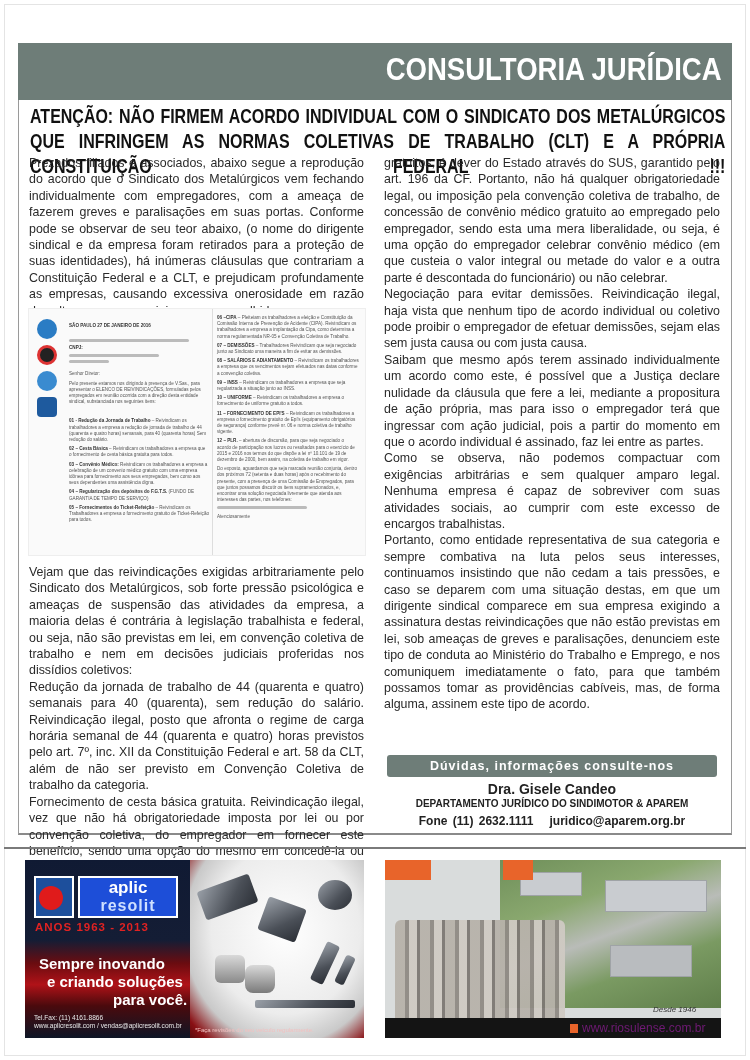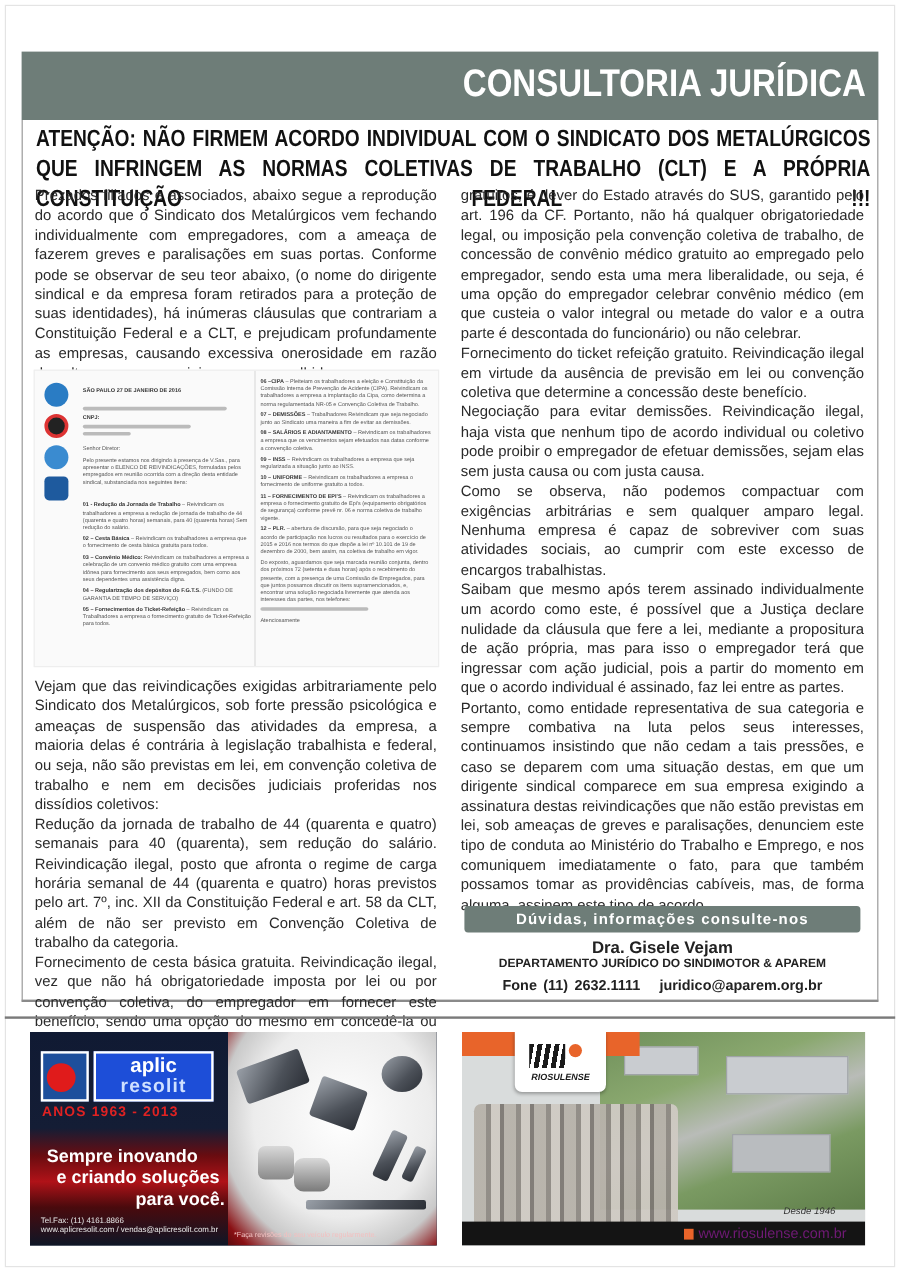--- a/index.html
+++ b/index.html
@@ -121,29 +121,28 @@
 
 <div class="col col-left-bottom">
   <p>Vejam que das reivindicações exigidas arbitrariamente pelo Sindicato dos Metalúrgicos, sob forte pressão psicológica e ameaças de suspensão das atividades da empresa, a maioria delas é contrária à legislação trabalhista e federal, ou seja, não são previstas em lei, em convenção coletiva de trabalho e nem em decisões judiciais proferidas nos dissídios coletivos:</p>
   <p>Redução da jornada de trabalho de 44 (quarenta e quatro) semanais para 40 (quarenta), sem redução do salário. Reivindicação ilegal, posto que afronta o regime de carga horária semanal de 44 (quarenta e quatro) horas previstos pelo art. 7º, inc. XII da Constituição Federal e art. 58 da CLT, além de não ser previsto em Convenção Coletiva de trabalho da categoria.</p>
   <p>Fornecimento de cesta básica gratuita. Reivindicação ilegal, vez que não há obrigatoriedade imposta por lei ou por convenção coletiva, do empregador em fornecer este benefício, sendo uma opção do mesmo em concedê-la ou não.</p>
   <p>Fornecimento de convênio médico gratuito: O direito constitucional à saúde e acesso a medicamentos e tratamentos</p>
 </div>
 
 <div class="col col-right">
   <p>gratuitos, é dever do Estado através do SUS, garantido pelo art. 196 da CF. Portanto, não há qualquer obrigatoriedade legal, ou imposição pela convenção coletiva de trabalho, de concessão de convênio médico gratuito ao empregado pelo empregador, sendo esta uma mera liberalidade, ou seja, é uma opção do empregador celebrar convênio médico (em que custeia o valor integral ou metade do valor e a outra parte é descontada do funcionário) ou não celebrar.</p>
-  <p>Fornecimento do ticket refeição gratuito. Reivindicação ilegal em virtude da ausência de previsão em lei ou convenção coletiva que determine a concessão deste benefício.</p>
   <p>Negociação para evitar demissões. Reivindicação ilegal, haja vista que nenhum tipo de acordo individual ou coletivo pode proibir o empregador de efetuar demissões, sejam elas sem justa causa ou com justa causa.</p>
+  <p>Saibam que mesmo após terem assinado individualmente um acordo como este, é possível que a Justiça declare nulidade da cláusula que fere a lei, mediante a propositura de ação própria, mas para isso o empregador terá que ingressar com ação judicial, pois a partir do momento em que o acordo individual é assinado, faz lei entre as partes.</p>
   <p>Como se observa, não podemos compactuar com exigências arbitrárias e sem qualquer amparo legal. Nenhuma empresa é capaz de sobreviver com suas atividades sociais, ao cumprir com este excesso de encargos trabalhistas.</p>
-  <p>Saibam que mesmo após terem assinado individualmente um acordo como este, é possível que a Justiça declare nulidade da cláusula que fere a lei, mediante a propositura de ação própria, mas para isso o empregador terá que ingressar com ação judicial, pois a partir do momento em que o acordo individual é assinado, faz lei entre as partes.</p>
   <p>Portanto, como entidade representativa de sua categoria e sempre combativa na luta pelos seus interesses, continuamos insistindo que não cedam a tais pressões, e caso se deparem com uma situação destas, em que um dirigente sindical comparece em sua empresa exigindo a assinatura destas reivindicações que não estão previstas em lei, sob ameaças de greves e paralisações, denunciem este tipo de conduta ao Ministério do Trabalho e Emprego, e nos comuniquem imediatamente o fato, para que também possamos tomar as providências cabíveis, mas, de forma alguma, assinem este tipo de acordo.</p>
 </div>
 
 <div class="contact-bar">Dúvidas, informações consulte-nos</div>
-<div class="contact-name">Dra. Gisele Vejam</div>
+<div class="contact-name">Dra. Gisele Candeo</div>
 <div class="contact-dept">DEPARTAMENTO JURÍDICO DO SINDIMOTOR &amp; APAREM</div>
 <div class="contact-line">
   <span>Fone (11) 2632.1111</span>&nbsp;&nbsp;
   <span>juridico@aparem.org.br</span>
 </div>
 
 <div class="ads-box"></div>
 
 <div class="ad1">
   <div class="left"></div>
@@ -178,25 +177,20 @@
 
 <div class="ad2">
   <div class="aerial">
     <div class="roof" style="left:20px;top:12px;width:60px;height:22px;"></div>
     <div class="roof" style="left:105px;top:20px;width:100px;height:30px;"></div>
     <div class="roof" style="left:110px;top:85px;width:80px;height:30px;background:#b9bcbf;"></div>
   </div>
   <div class="orange1"></div>
   <div class="orange2"></div>
   <div class="parts"></div>
-  <div class="logo-card">
-    <div class="logo-bars"></div>
-    <div class="logo-dot"></div>
-    <div class="logo-text">RIOSULENSE</div>
-  </div>
   <div class="since">Desde 1946</div>
   <div class="bar"></div>
   <div class="phone">
     <span class="phone-icon">✆</span><span>0800 644 9988</span>
   </div>
   <div class="web">
     <span class="web-icon"></span><span>www.riosulense.com.br</span>
   </div>
 </div>
 

